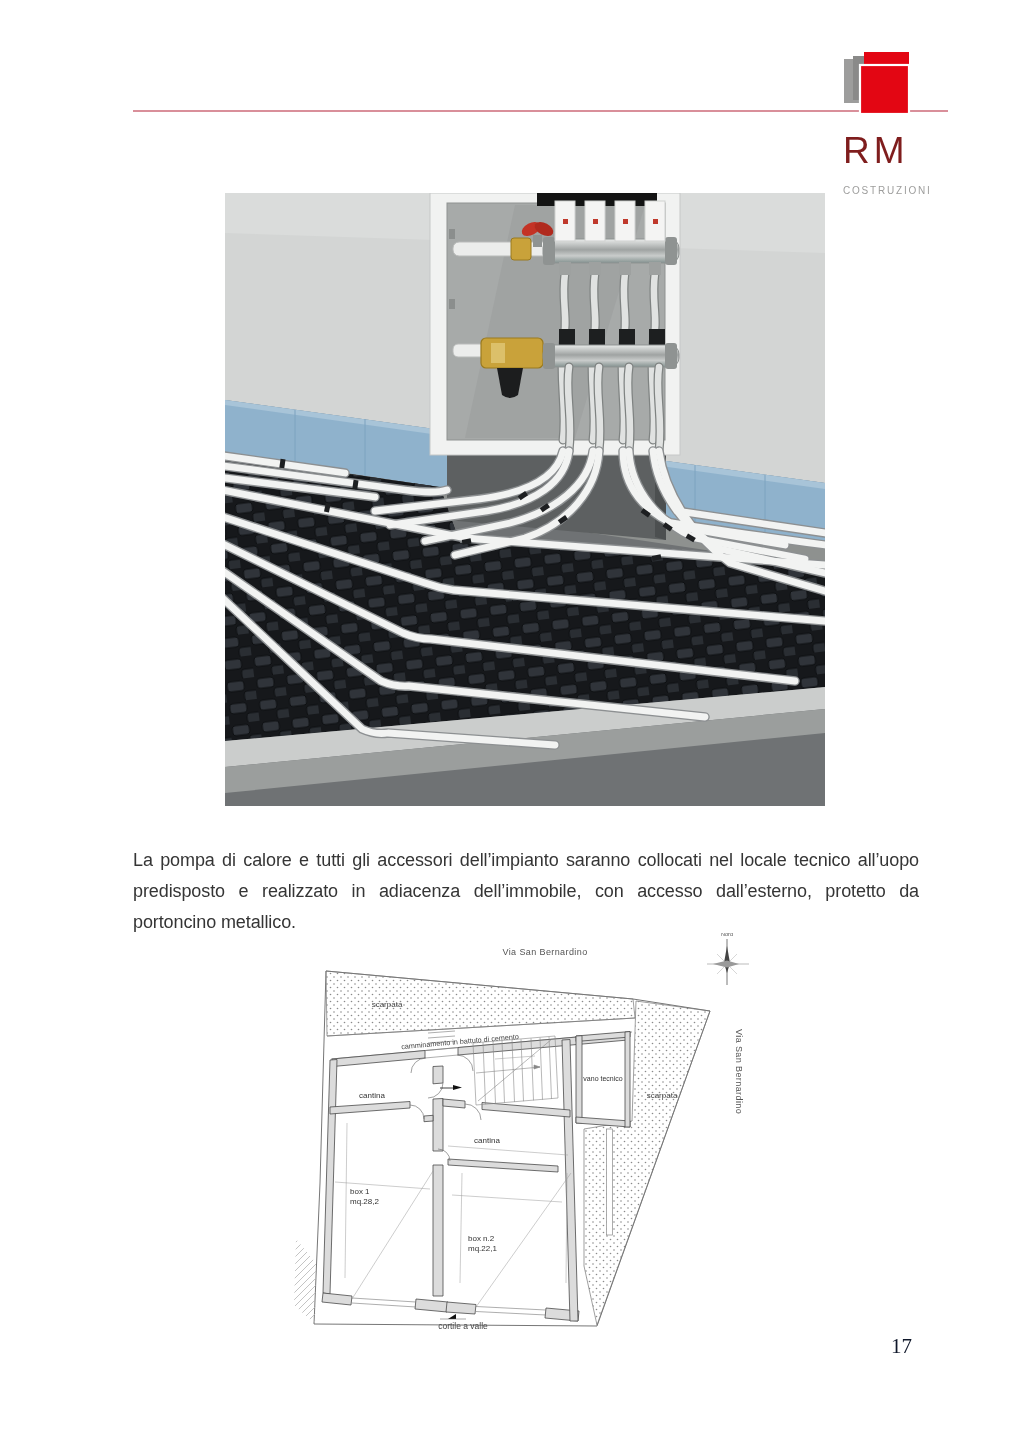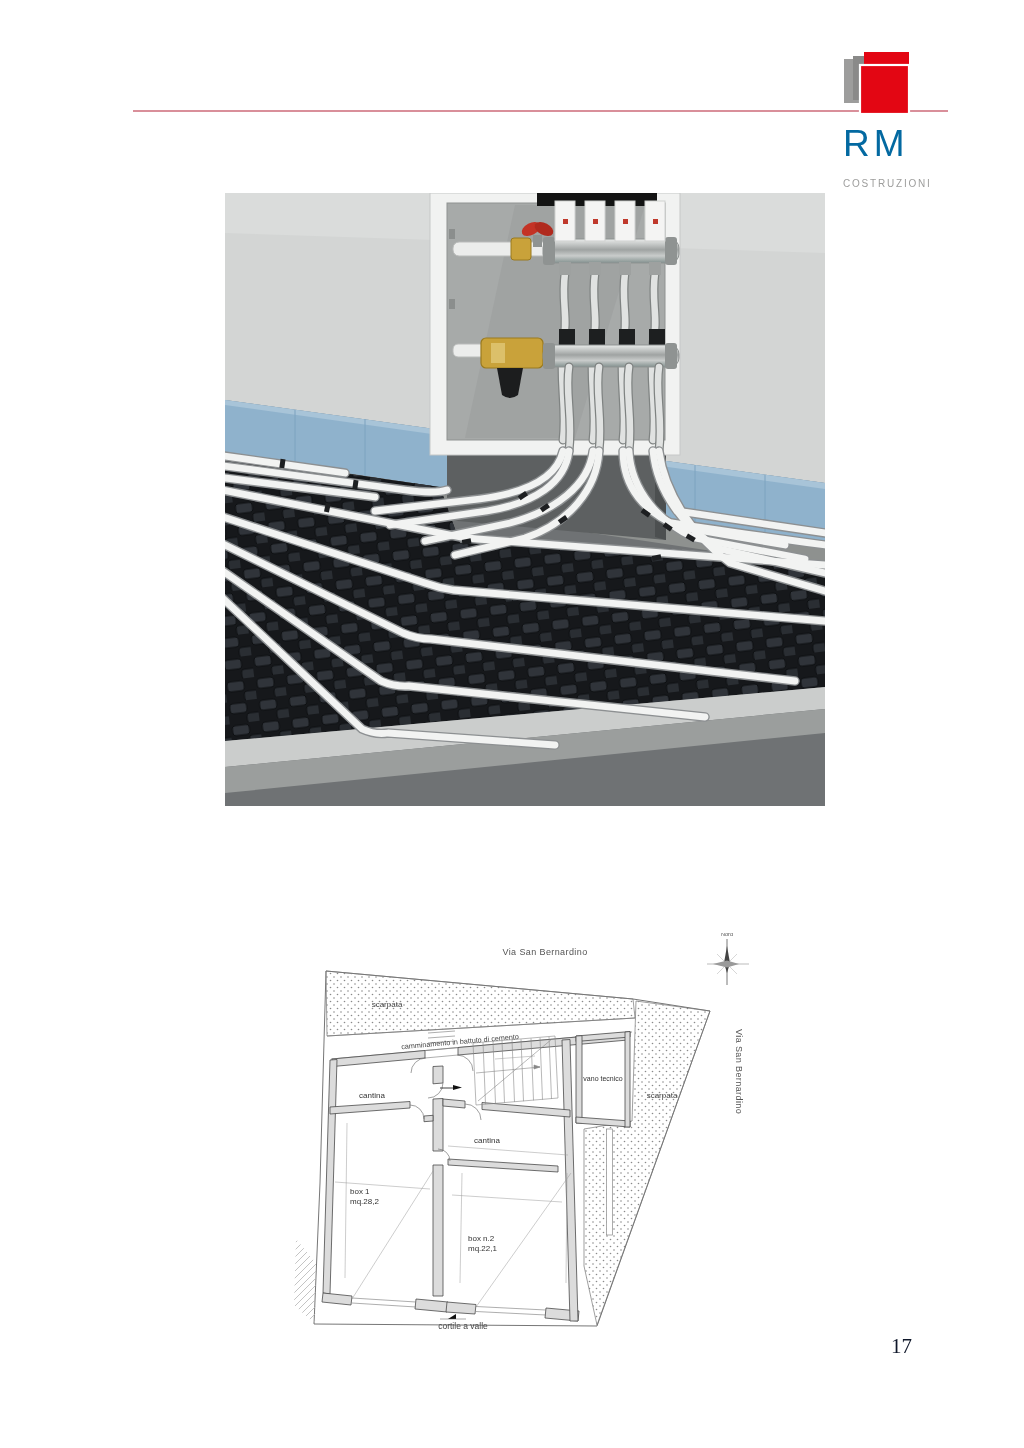--- a/index.html
+++ b/index.html
@@ -2,21 +2,21 @@
 <html><head>
 <meta charset="utf-8">
 <style>
   html,body{margin:0;padding:0;background:#888;}
   #page{
     position:relative;width:1024px;height:1448px;background:#ffffff;
     font-family:"Liberation Sans",sans-serif;overflow:hidden;margin:0 auto;
   }
   #header-rule{position:absolute;left:133px;top:110px;width:815px;height:2.4px;background:#d98f9a;}
   #logo{position:absolute;left:843px;top:52px;width:110px;}
-  #logo .brand{color:#0369a1;font-size:37px;letter-spacing:4px;line-height:1;margin-top:3px;}
+  #logo .brand{color:#7f1d1d;font-size:37px;letter-spacing:4px;line-height:1;margin-top:10px;}
   #logo .sub{color:#9d9d9c;font-size:10px;letter-spacing:1.8px;margin-top:16px;}
   #fig-heat{position:absolute;left:225px;top:193px;width:600px;height:613px;}
   #para{
     position:absolute;left:133px;top:827px;width:786px;
     font-size:18px;line-height:1.72;color:#353535;text-align:justify;letter-spacing:-0.1px;
   }
   #fig-plan{position:absolute;left:290px;top:933px;width:475px;height:415px;}
   #page-num{position:absolute;left:891px;top:1334px;font-family:"Liberation Serif",serif;font-size:21px;color:#0f172a;}
   svg text{font-family:"Liberation Sans",sans-serif;}
 </style>
@@ -220,20 +220,21 @@
         <rect x="440" y="330" width="5" height="9" transform="rotate(-55 442 334)"></rect>
         <rect x="463" y="341" width="5" height="9" transform="rotate(-60 465 345)"></rect>
         <rect x="100" y="310" width="5" height="9" transform="rotate(12 102 314)"></rect>
         <rect x="240" y="344" width="5" height="9" transform="rotate(80 242 348)"></rect>
         <rect x="430" y="360" width="5" height="9" transform="rotate(78 432 364)"></rect>
       </g>
     </g>
   </svg>
   </div>
 
+  <p id="para">La pompa di calore e tutti gli accessori dell’impianto saranno collocati nel locale tecnico all’uopo predisposto e realizzato in adiacenza dell’immobile, con accesso dall’esterno, protetto da portoncino metallico.</p>
 
   <div id="fig-plan">
   <svg width="475" height="415" viewBox="0 0 475 415">
     <defs>
       <pattern id="pdots" width="7" height="7" patternUnits="userSpaceOnUse">
         <circle cx="2" cy="2" r="0.8" fill="#8a8a8a"></circle>
             <circle cx="5.5" cy="5.5" r="0.8" fill="#8a8a8a"></circle>
       </pattern>
       <pattern id="pdiag" width="7" height="7" patternUnits="userSpaceOnUse">
         <path d="M-1,8 L8,-1" stroke="#b5b5b5" stroke-width="0.8"></path>

